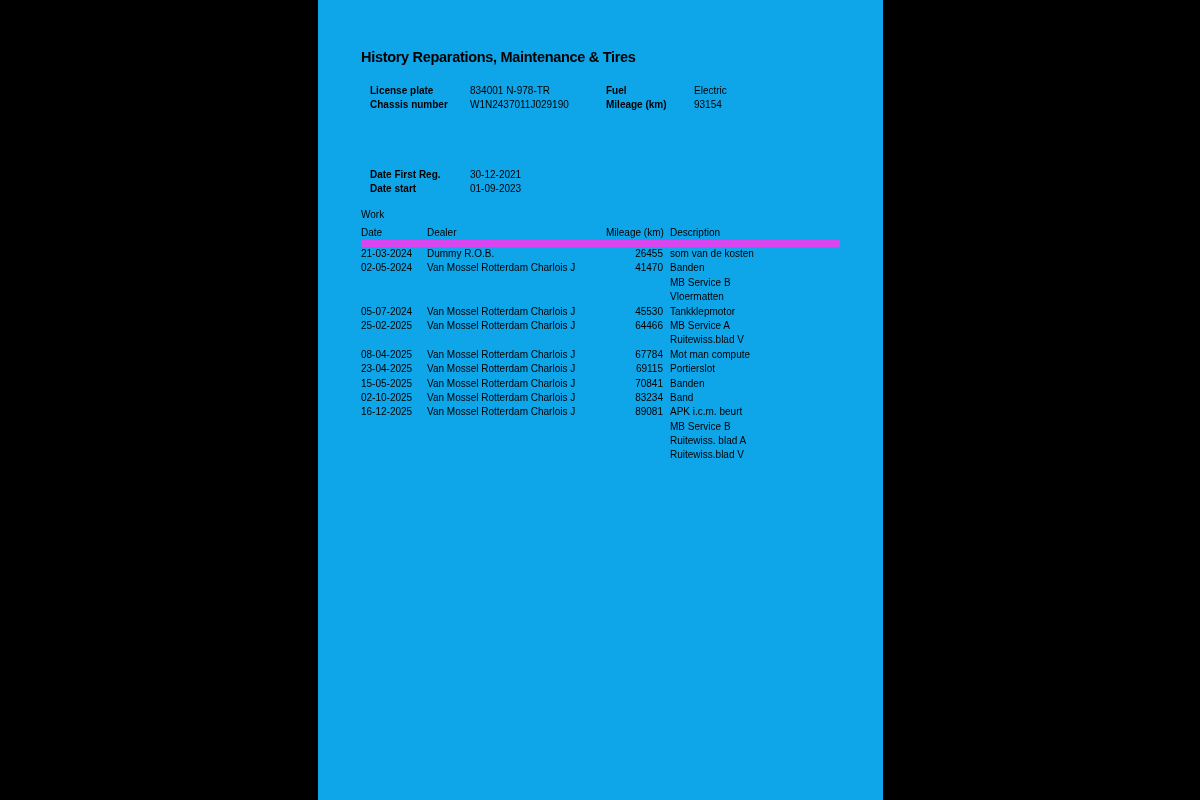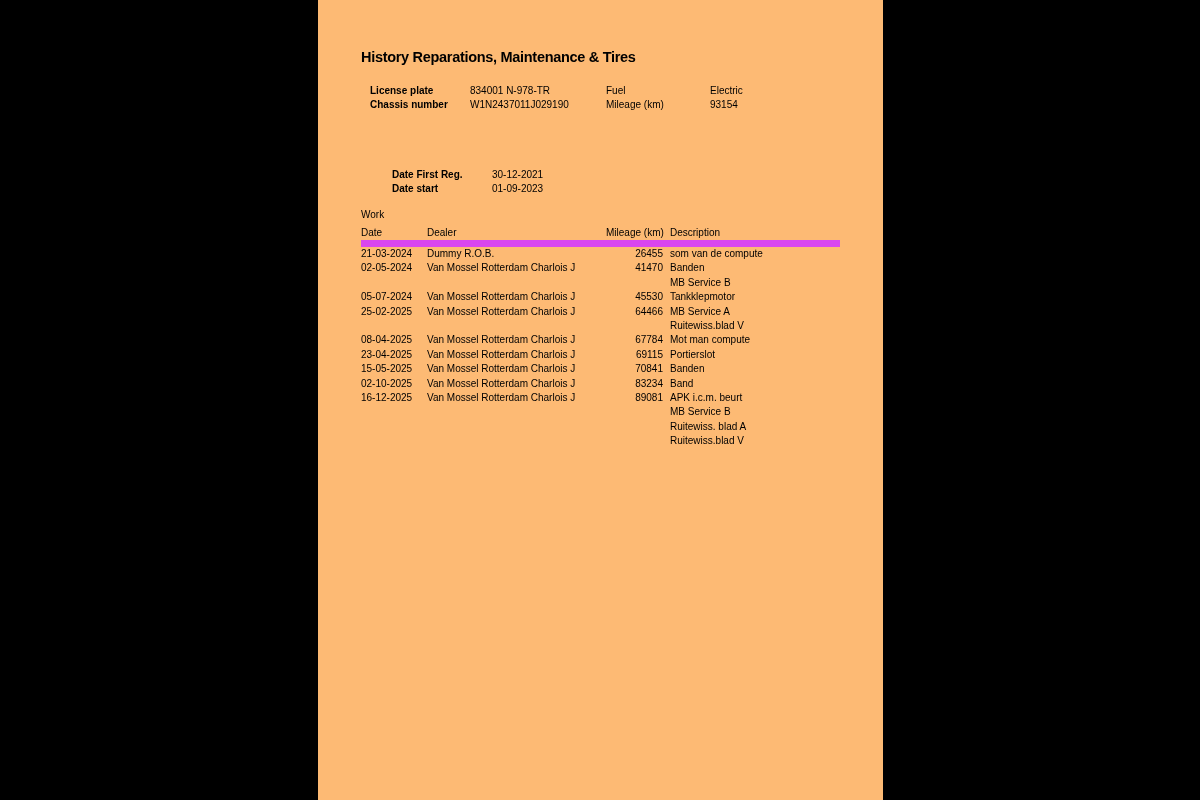--- a/index.html
+++ b/index.html
@@ -16,21 +16,21 @@
     width: 1200px;
     height: 800px;
     background: #000000;
   }
   .page {
     position: absolute;
     left: 318px;
     top: 0;
     width: 565px;
     height: 800px;
-    background: #fdba74;
+    background: #0ea5e9;
     color: #000000;
   }
   .title {
     position: absolute;
     left: 43px;
     top: 49px;
     margin: 0;
     font-size: 14.5px;
     font-weight: bold;
     letter-spacing: -0.3px;
@@ -38,25 +38,25 @@
     white-space: nowrap;
   }
   .info-block {
     position: absolute;
     left: 43px;
     font-size: 10px;
     line-height: 14.4px;
   }
   #info-main   { top: 84px; }
   #info-make   { top: 126px; }
-  #info-dates  { top: 168px; margin-left: 22px; }
+  #info-dates  { top: 168px; }
   .info-row { display: flex; height: 14.4px; white-space: nowrap; }
   .col-label  { display: inline-block; width: 100px; font-weight: bold; padding-left: 9px; }
   .col-value  { display: inline-block; width: 136px; }
-  .col-label2 { display: inline-block; width: 104px;  font-weight: normal; }
+  .col-label2 { display: inline-block; width: 88px;  font-weight: bold; }
   .col-value2 { display: inline-block; }
   .col-value-wide { display: inline-block; }
   .work-label {
     position: absolute;
     left: 43px;
     top: 208px;
     font-size: 10px;
     font-weight: normal;
     line-height: 14.4px;
   }
@@ -117,35 +117,41 @@
         <span class="c-date">Date</span>
         <span class="c-dealer">Dealer</span>
         <span class="c-mileage">Mileage (km)</span>
         <span class="c-desc">Description</span>
       </div>
       <div id="work-table-body">
           <div class="trow">
             <span class="c-date">21-03-2024</span>
             <span class="c-dealer">Dummy R.O.B.</span>
             <span class="c-mileage">26455</span>
-            <span class="c-desc">som van de compute</span>
+            <span class="c-desc">som van de kosten</span>
           </div>
           <div class="trow">
             <span class="c-date">02-05-2024</span>
             <span class="c-dealer">Van Mossel Rotterdam Charlois J</span>
             <span class="c-mileage">41470</span>
             <span class="c-desc">Banden</span>
           </div>
           <div class="trow">
             <span class="c-date"></span>
             <span class="c-dealer"></span>
             <span class="c-mileage"></span>
             <span class="c-desc">MB Service B</span>
           </div>
           <div class="trow">
+            <span class="c-date"></span>
+            <span class="c-dealer"></span>
+            <span class="c-mileage"></span>
+            <span class="c-desc">Vloermatten</span>
+          </div>
+          <div class="trow">
             <span class="c-date">05-07-2024</span>
             <span class="c-dealer">Van Mossel Rotterdam Charlois J</span>
             <span class="c-mileage">45530</span>
             <span class="c-desc">Tankklepmotor</span>
           </div>
           <div class="trow">
             <span class="c-date">25-02-2025</span>
             <span class="c-dealer">Van Mossel Rotterdam Charlois J</span>
             <span class="c-mileage">64466</span>
             <span class="c-desc">MB Service A</span>

